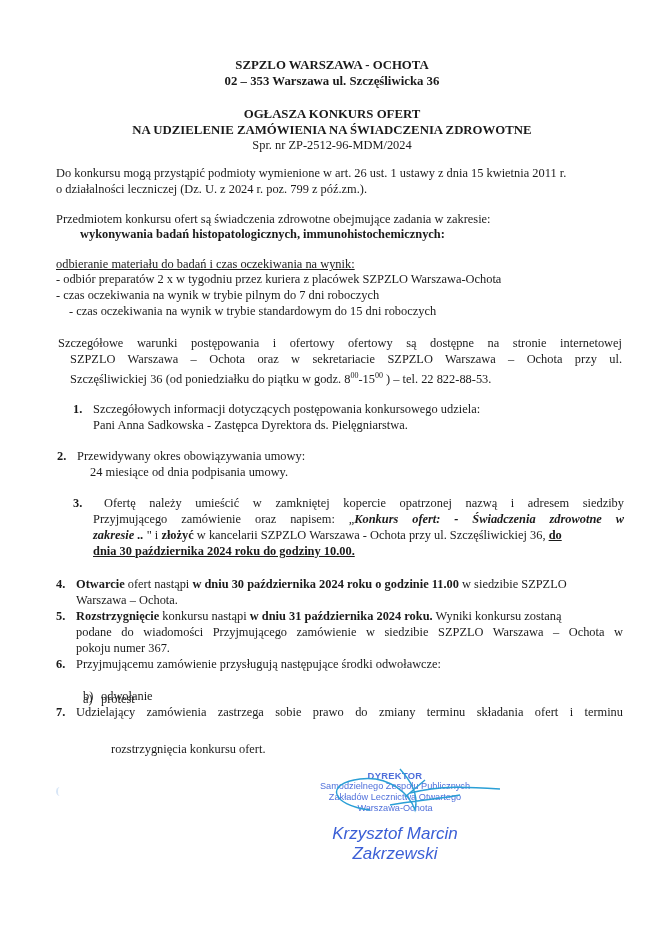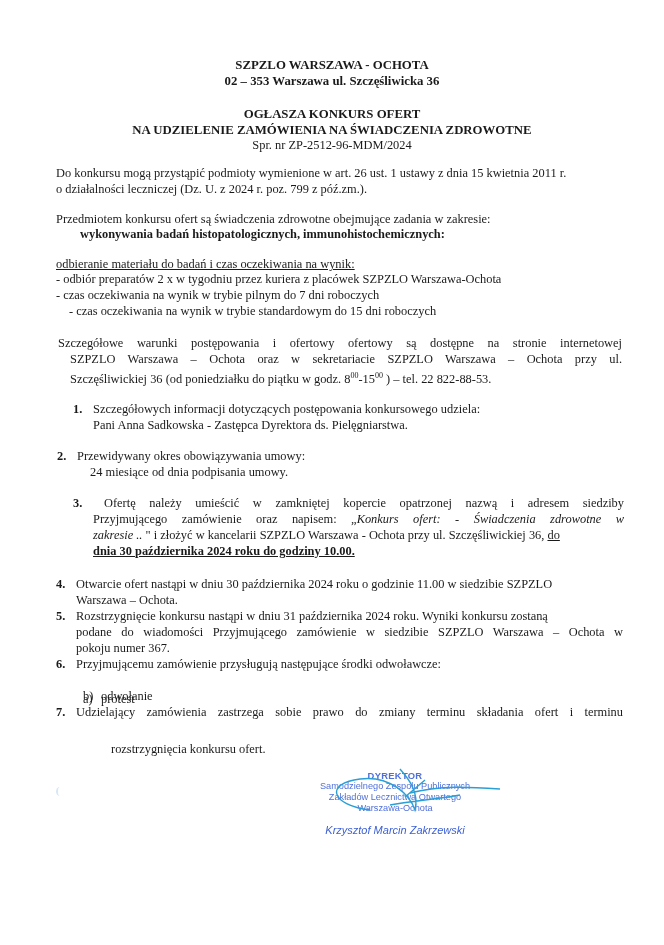--- a/index.html
+++ b/index.html
@@ -6,27 +6,27 @@
   body {
     width: 664px; height: 945px; position: relative; overflow: hidden;
     font-family: "Liberation Serif", "DejaVu Serif", serif;
     color: #1a1a1a; font-size: 12.4px;
   }
   .abs { position: absolute; }
   .center { left: 0; width: 664px; text-align: center; }
   .hdr { font-weight: bold; font-size: 12.8px; line-height: 16px; }
   .line { white-space: nowrap; line-height: 15.5px; }
   .just { text-align: justify; text-align-last: justify; white-space: nowrap; }
-  b { font-weight: normal; }
+  b { font-weight: bold; }
   u { text-decoration: underline; }
   .num { display: inline-block; width: 20px; font-weight: bold; }
   .sig { font-family: "Liberation Sans", "DejaVu Sans", sans-serif; color: #3b5fd6; text-align: center; }
   .sig .t { font-size: 9.2px; line-height: 11px; opacity: 0.9; }
   .sig .title { font-weight: bold; font-size: 9.4px; letter-spacing: 0.3px; }
-  .sig .name { font-style: italic; font-size: 11px; margin-top: 10px; }
+  .sig .name { font-style: italic; font-size: 17px; margin-top: 10px; }
 </style>
 </head>
 <body>
 
 <div class="abs center hdr" style="top:57px;">SZPZLO WARSZAWA - OCHOTA</div>
 <div class="abs center hdr" style="top:73px;">02 – 353 Warszawa ul. Szczęśliwicka 36</div>
 <div class="abs center hdr" style="top:106px;">OGŁASZA KONKURS OFERT</div>
 <div class="abs center hdr" style="top:122px;">NA UDZIELENIE ZAMÓWIENIA NA ŚWIADCZENIA ZDROWOTNE</div>
 <div class="abs center line" style="top:138px;">Spr. nr ZP-2512-96-MDM/2024</div>
 

